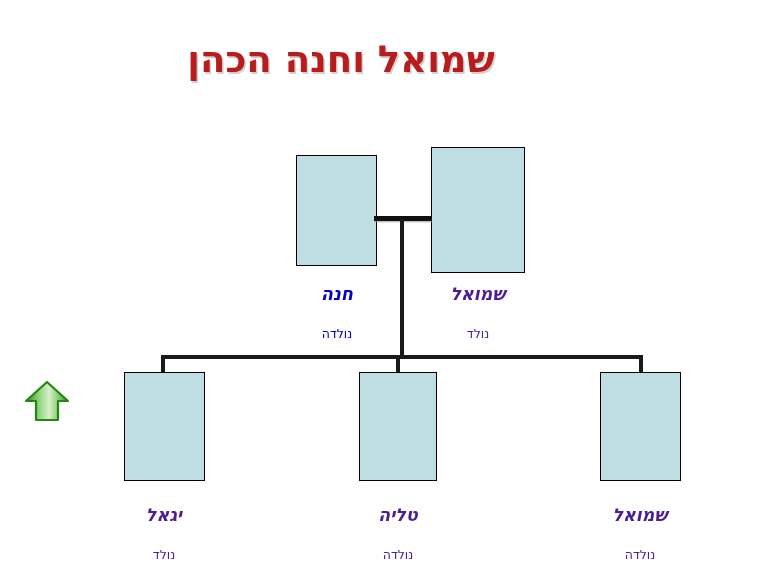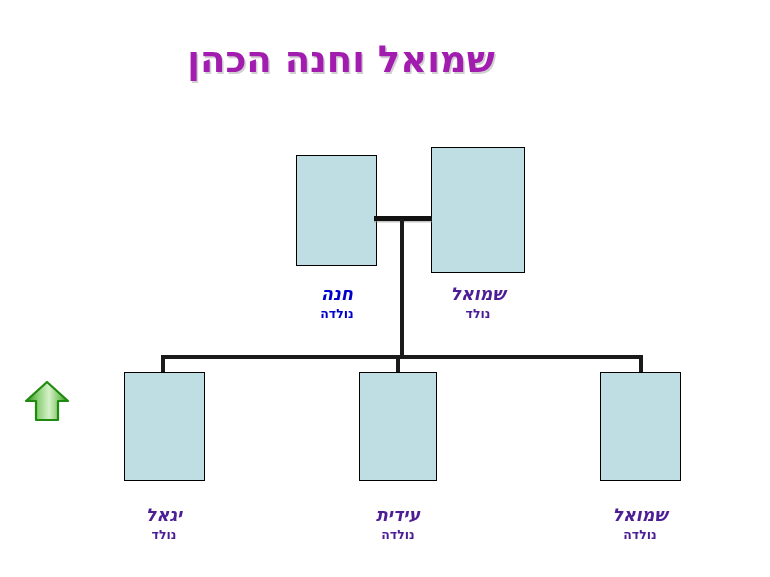--- a/index.html
+++ b/index.html
@@ -24,21 +24,21 @@
     background: #ffffff;
   }
 
   
   .title {
     position: absolute;
     left: 0;
     top: 38px;
     width: 682px;
     text-align: center;
-    color: #a21caf;
+    color: #b91c1c;
     font-size: 37px;
     font-weight: bold;
     line-height: 44px;
     direction: rtl;
     unicode-bidi: bidi-override;
     letter-spacing: 0px;
     text-shadow: 1.5px 1.5px 0 rgba(170,170,170,0.55);
     white-space: nowrap;
   }
 
@@ -72,22 +72,23 @@
   .caption .name {
     display: block;
     font-size: 17.5px;
     font-weight: bold;
     line-height: 22px;
     font-style: italic;
   }
   .caption .sub {
     display: block;
     font-size: 12.5px;
-    font-weight: bold;
+    font-weight: normal;
     line-height: 17px;
+    margin-top: 20px;
   }
   .c-red  .name, .c-red  .sub { color: #4c1d95; }
   .c-blue .name, .c-blue .sub { color: #0000cc; }
 
   
   .up-arrow {
     position: absolute;
     left: 24px;
     top: 380px;
     width: 46px;
@@ -127,21 +128,21 @@
   <div class="line-v" style="left:639px; top:355px; width:3.5px; height:18px;"></div>
 
   <div class="pbox" style="left:124px; top:372px; width:81px; height:109px;"></div>
   <div class="caption c-red" style="left:115px; top:504px; width:98px;">
     <span class="name">יגאל</span>
     <span class="sub">נולד</span>
   </div>
 
   <div class="pbox" style="left:359px; top:372px; width:78px; height:109px;"></div>
   <div class="caption c-red" style="left:349px; top:504px; width:98px;">
-    <span class="name">עידית</span>
+    <span class="name">טליה</span>
     <span class="sub">נולדה</span>
   </div>
 
   <div class="pbox" style="left:600px; top:372px; width:81px; height:109px;"></div>
   <div class="caption c-red" style="left:591px; top:504px; width:98px;">
     <span class="name">שמואל</span>
     <span class="sub">נולדה</span>
   </div>
 
   <div class="up-arrow">

